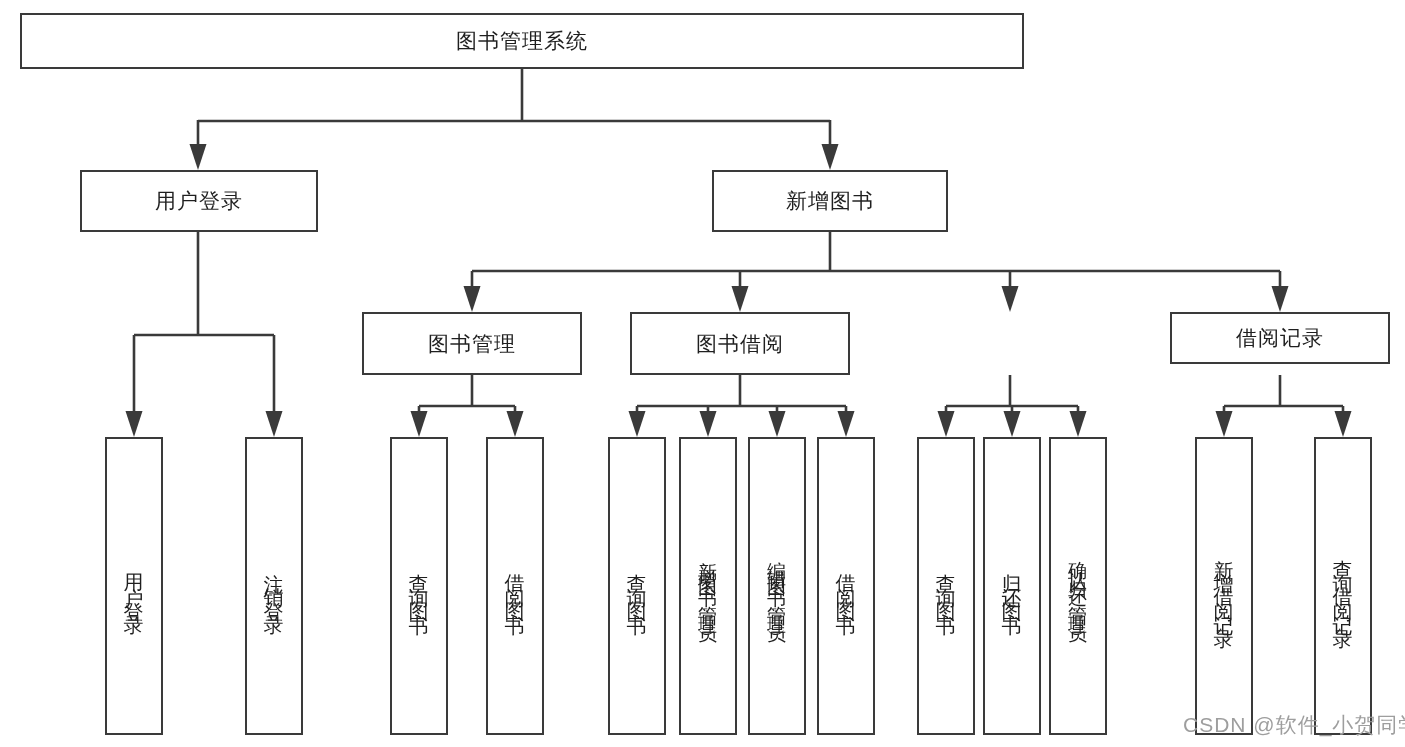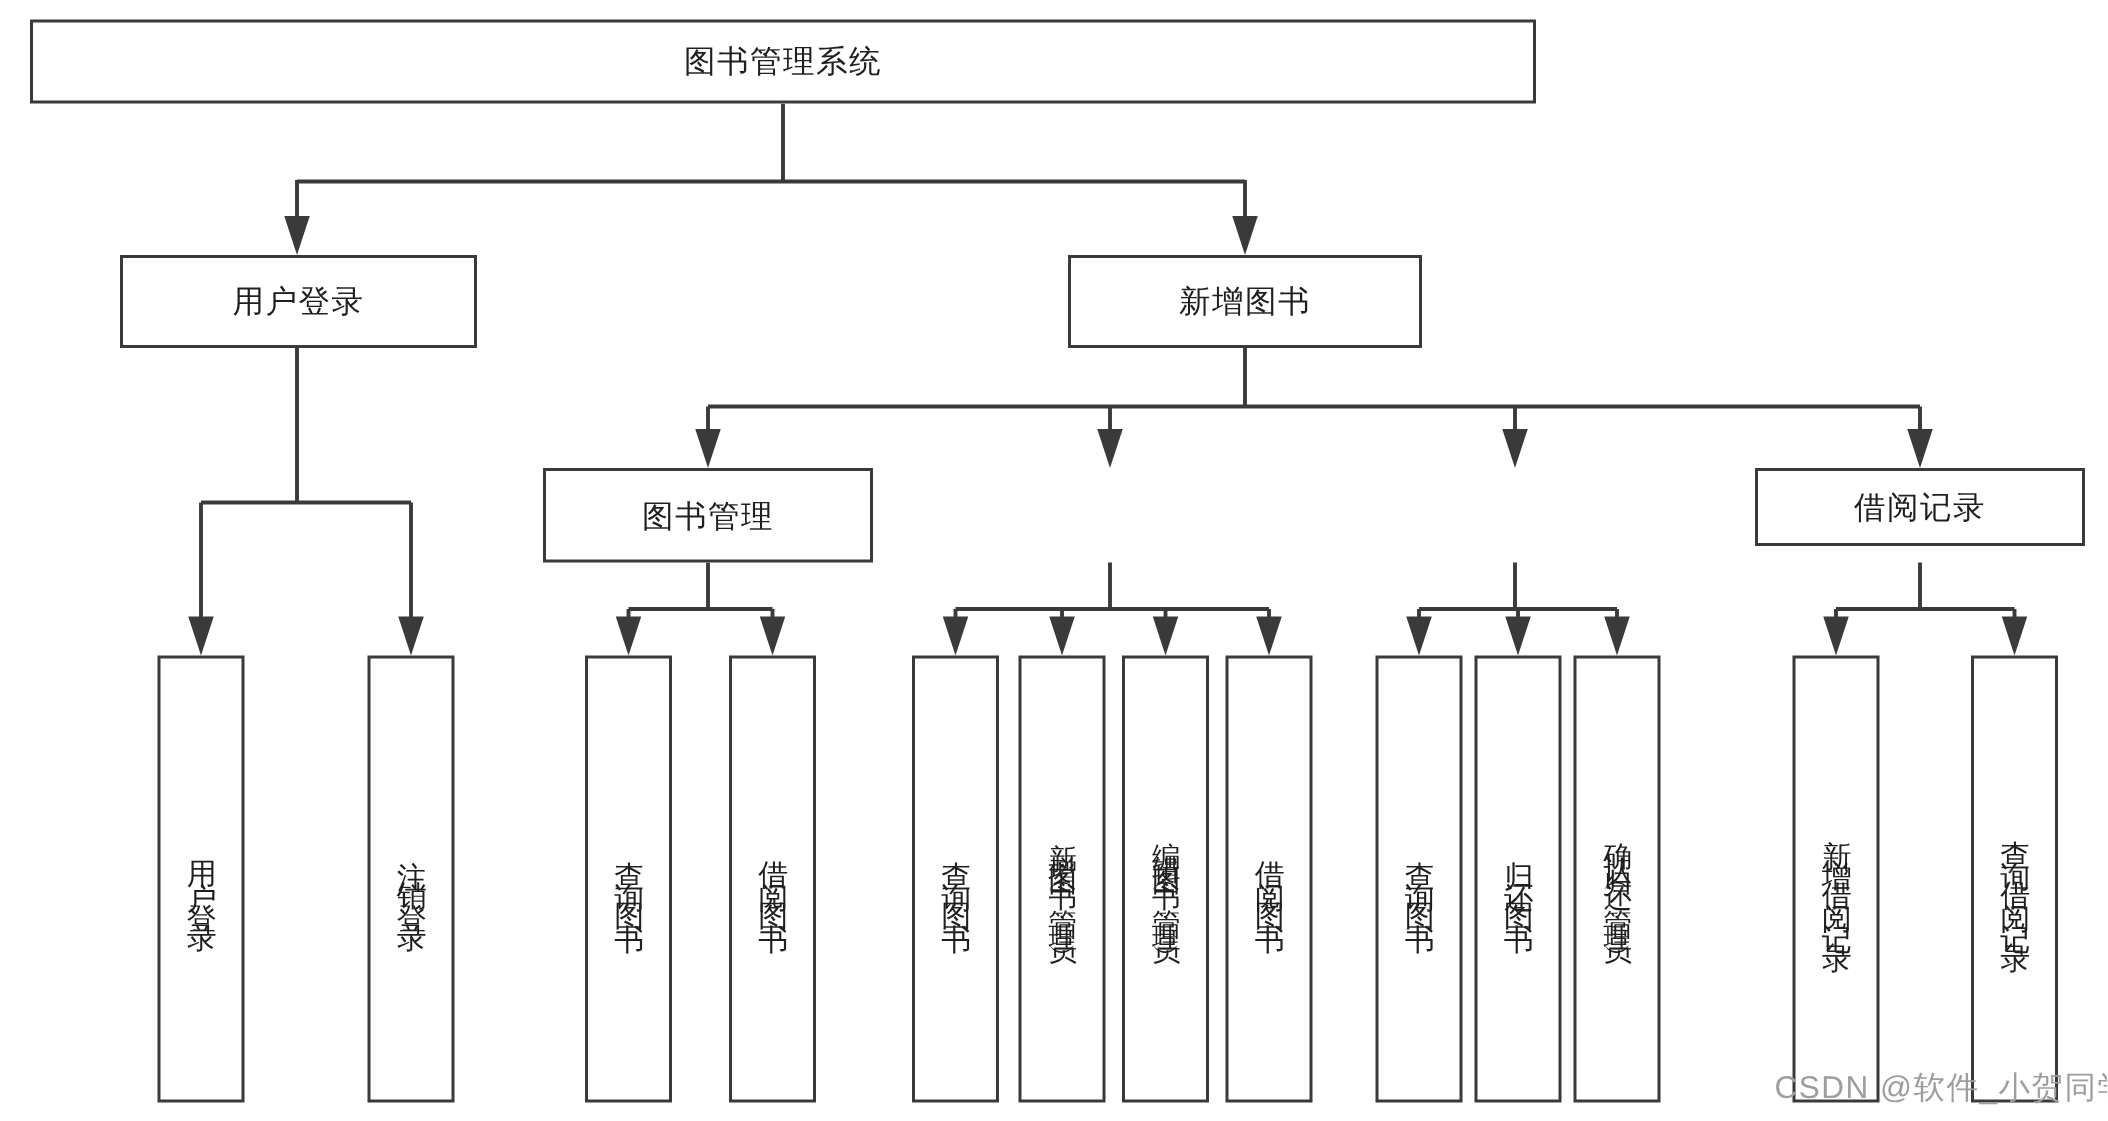--- a/index.html
+++ b/index.html
@@ -136,20 +136,23 @@
   <div class="box" style="left:80px;top:170px;width:238px;height:62px">
     <span>用户登录</span>
   </div>
   <div class="box" style="left:712px;top:170px;width:236px;height:62px">
     <span>新增图书</span>
   </div>
 
   <div class="box" style="left:362px;top:312px;width:220px;height:63px">
     <span>图书管理</span>
   </div>
+  <div class="box" style="left:630px;top:312px;width:220px;height:63px">
+    <span>图书借阅</span>
+  </div>
   <div class="box" style="left:1170px;top:312px;width:220px;height:52px">
     <span>借阅记录</span>
   </div>
 
   <div class="leaf" style="left:105px">
     <span>用户登录</span>
   </div>
   <div class="leaf" style="left:245px">
     <span>注销登录</span>
   </div>

